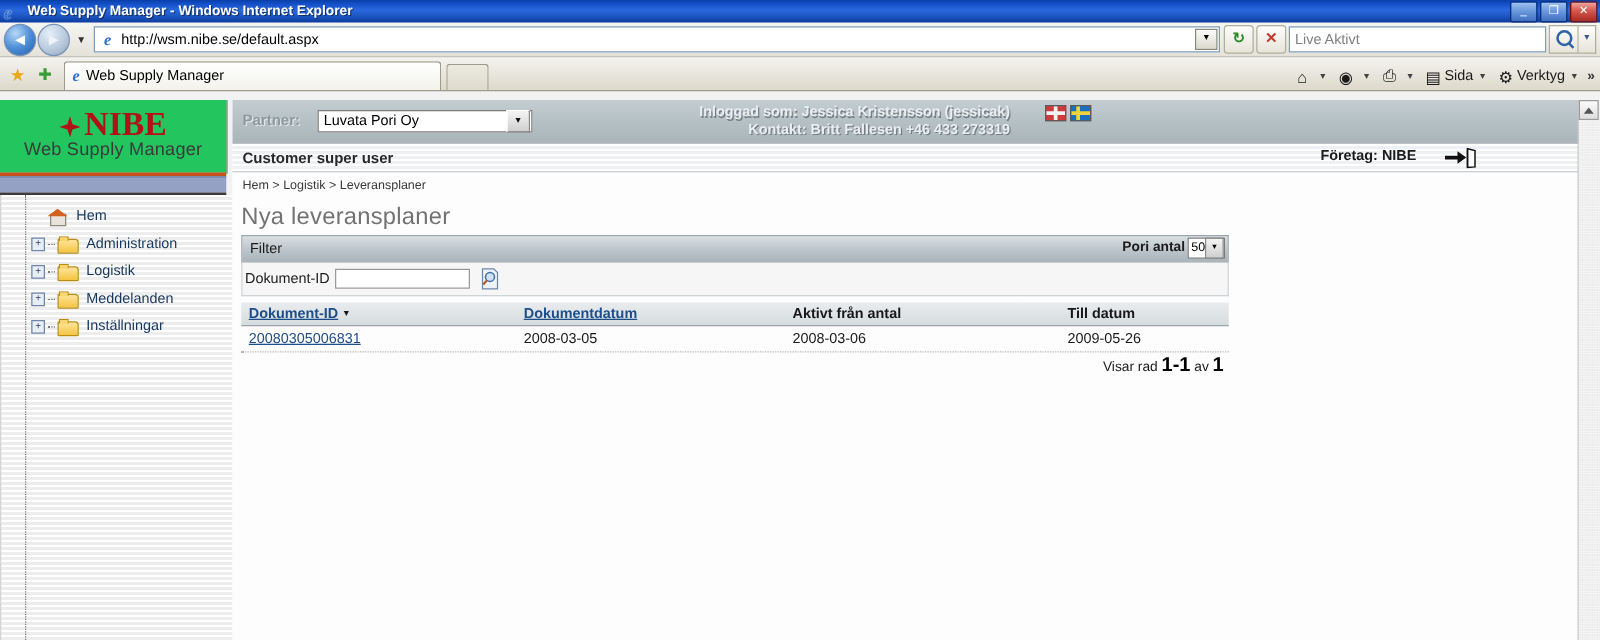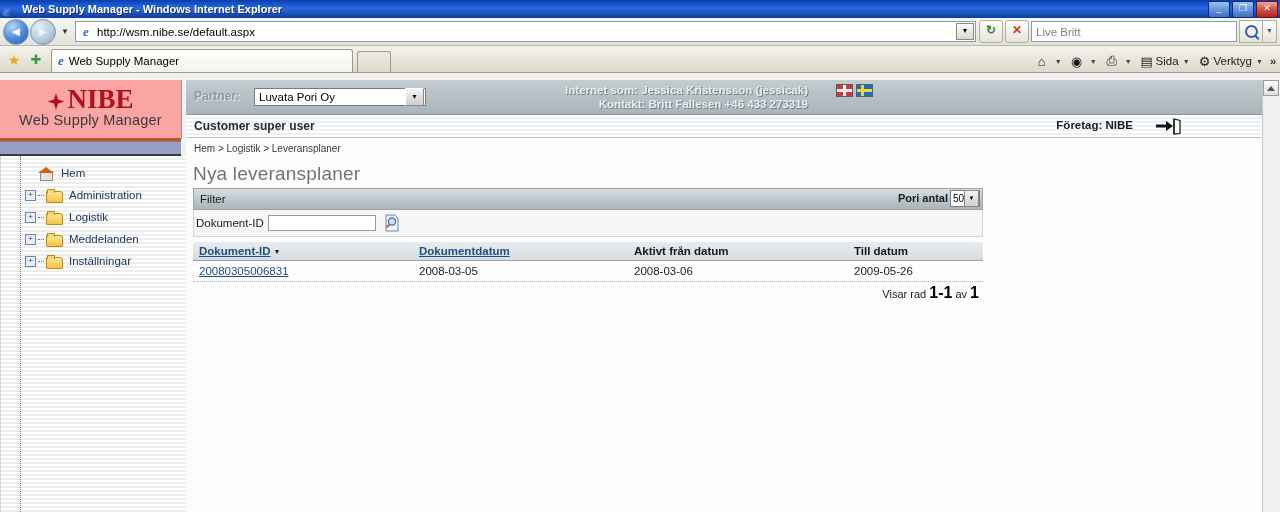--- a/index.html
+++ b/index.html
@@ -144,21 +144,21 @@
   .cmdcaret { font-size: 7px; color: #444; padding: 0 3px 0 1px; }
   .chev { font-size: 11px; font-weight: bold; color: #333; margin-left: 3px; }
 
   
   .viewport { position: absolute; left: 0; top: 80px; width: 1280px; height: 432px; background: #f2f2f2; overflow: hidden; }
 
   
   .sidebar { position: absolute; left: 0; top: 0; width: 186px; height: 432px; }
   .logobox {
     position: absolute; left: 0; top: 0; width: 181px; height: 58px;
-    background: #fca5a5; border-right: 1px solid #9a9a9a; border-bottom: 1px solid #bdbdbd;
+    background: #22c55e; border-right: 1px solid #9a9a9a; border-bottom: 1px solid #bdbdbd;
     text-align: center;
   }
   .logo-wm {
     font-family: "Liberation Serif", serif;
     font-weight: bold; font-size: 27px; color: #b0121a;
     letter-spacing: 0px; line-height: 30px; margin-top: 4px;
   }
   .logo-diamond {
     display: inline-block; width: 17px; height: 17px;
     background: #b0121a; margin-right: 3px;
@@ -362,21 +362,21 @@
     <div class="navbtn fwd">►</div>
     <div class="histdrop">▼</div>
     <div class="addrbox">
       <span class="favicon">e</span>
       <span class="url">http://wsm.nibe.se/default.aspx</span>
       <span class="dd">▼</span>
     </div>
     <div class="tbtn refresh">↻</div>
     <div class="tbtn stop">✕</div>
     <div class="searchbox">
-      <span class="ph">Live Britt</span>
+      <span class="ph">Live Aktivt</span>
     </div>
     <div class="searchgo">
       <span class="mag"></span>
     </div>
     <div class="searchgo2">▼</div>
   </div>
 
   <div class="tabrow">
     <div class="starico">★</div>
     <div class="starico add">✚</div>
@@ -464,21 +464,21 @@
           <span class="treelabel">Inställningar</span>
         </div>
       </div>
     </div>
 
     <div class="content">
 
       <div class="hdrband">
         <span class="partner-lbl">Partner:</span>
         <div class="loginfo">
-          <div>Internet som: Jessica Kristensson (jessicak)</div>
+          <div>Inloggad som: Jessica Kristensson (jessicak)</div>
           <div>Kontakt: Britt Fallesen +46 433 273319</div>
         </div>
         <div class="flags">
           <div class="flaguk"></div>
           <div class="flagse"></div>
         </div>
       </div>
 
       <div class="partner-sel" style="position:absolute;left:48px;top:8px;padding-left:20px;">
         <div class="selbox">
@@ -527,21 +527,21 @@
                 <path d="M5.4 10.4 L2.6 13.6" stroke="#b05a1e" stroke-width="1.6"></path>
               </svg>
             </span>
           </div>
         </div>
 
         <div class="grid">
           <div class="gridhdr">
             <span class="gh lnk" style="width:220px"><span>Dokument-ID</span><span class="sortcaret">▼</span></span>
             <span class="gh lnk" style="width:215px">Dokumentdatum</span>
-            <span class="gh plain" style="width:220px">Aktivt från datum</span>
+            <span class="gh plain" style="width:220px">Aktivt från antal</span>
             <span class="gh plain" style="width:135px">Till datum</span>
           </div>
           <div class="gridrow">
             <span class="gc lnk" style="width:220px"><a href="#">20080305006831</a></span>
             <span class="gc" style="width:215px">2008-03-05</span>
             <span class="gc" style="width:220px">2008-03-06</span>
             <span class="gc" style="width:135px">2009-05-26</span>
           </div>
           <div class="gridfoot">
             <span>Visar rad </span><b>1-1</b><span> av </span><b>1</b>

